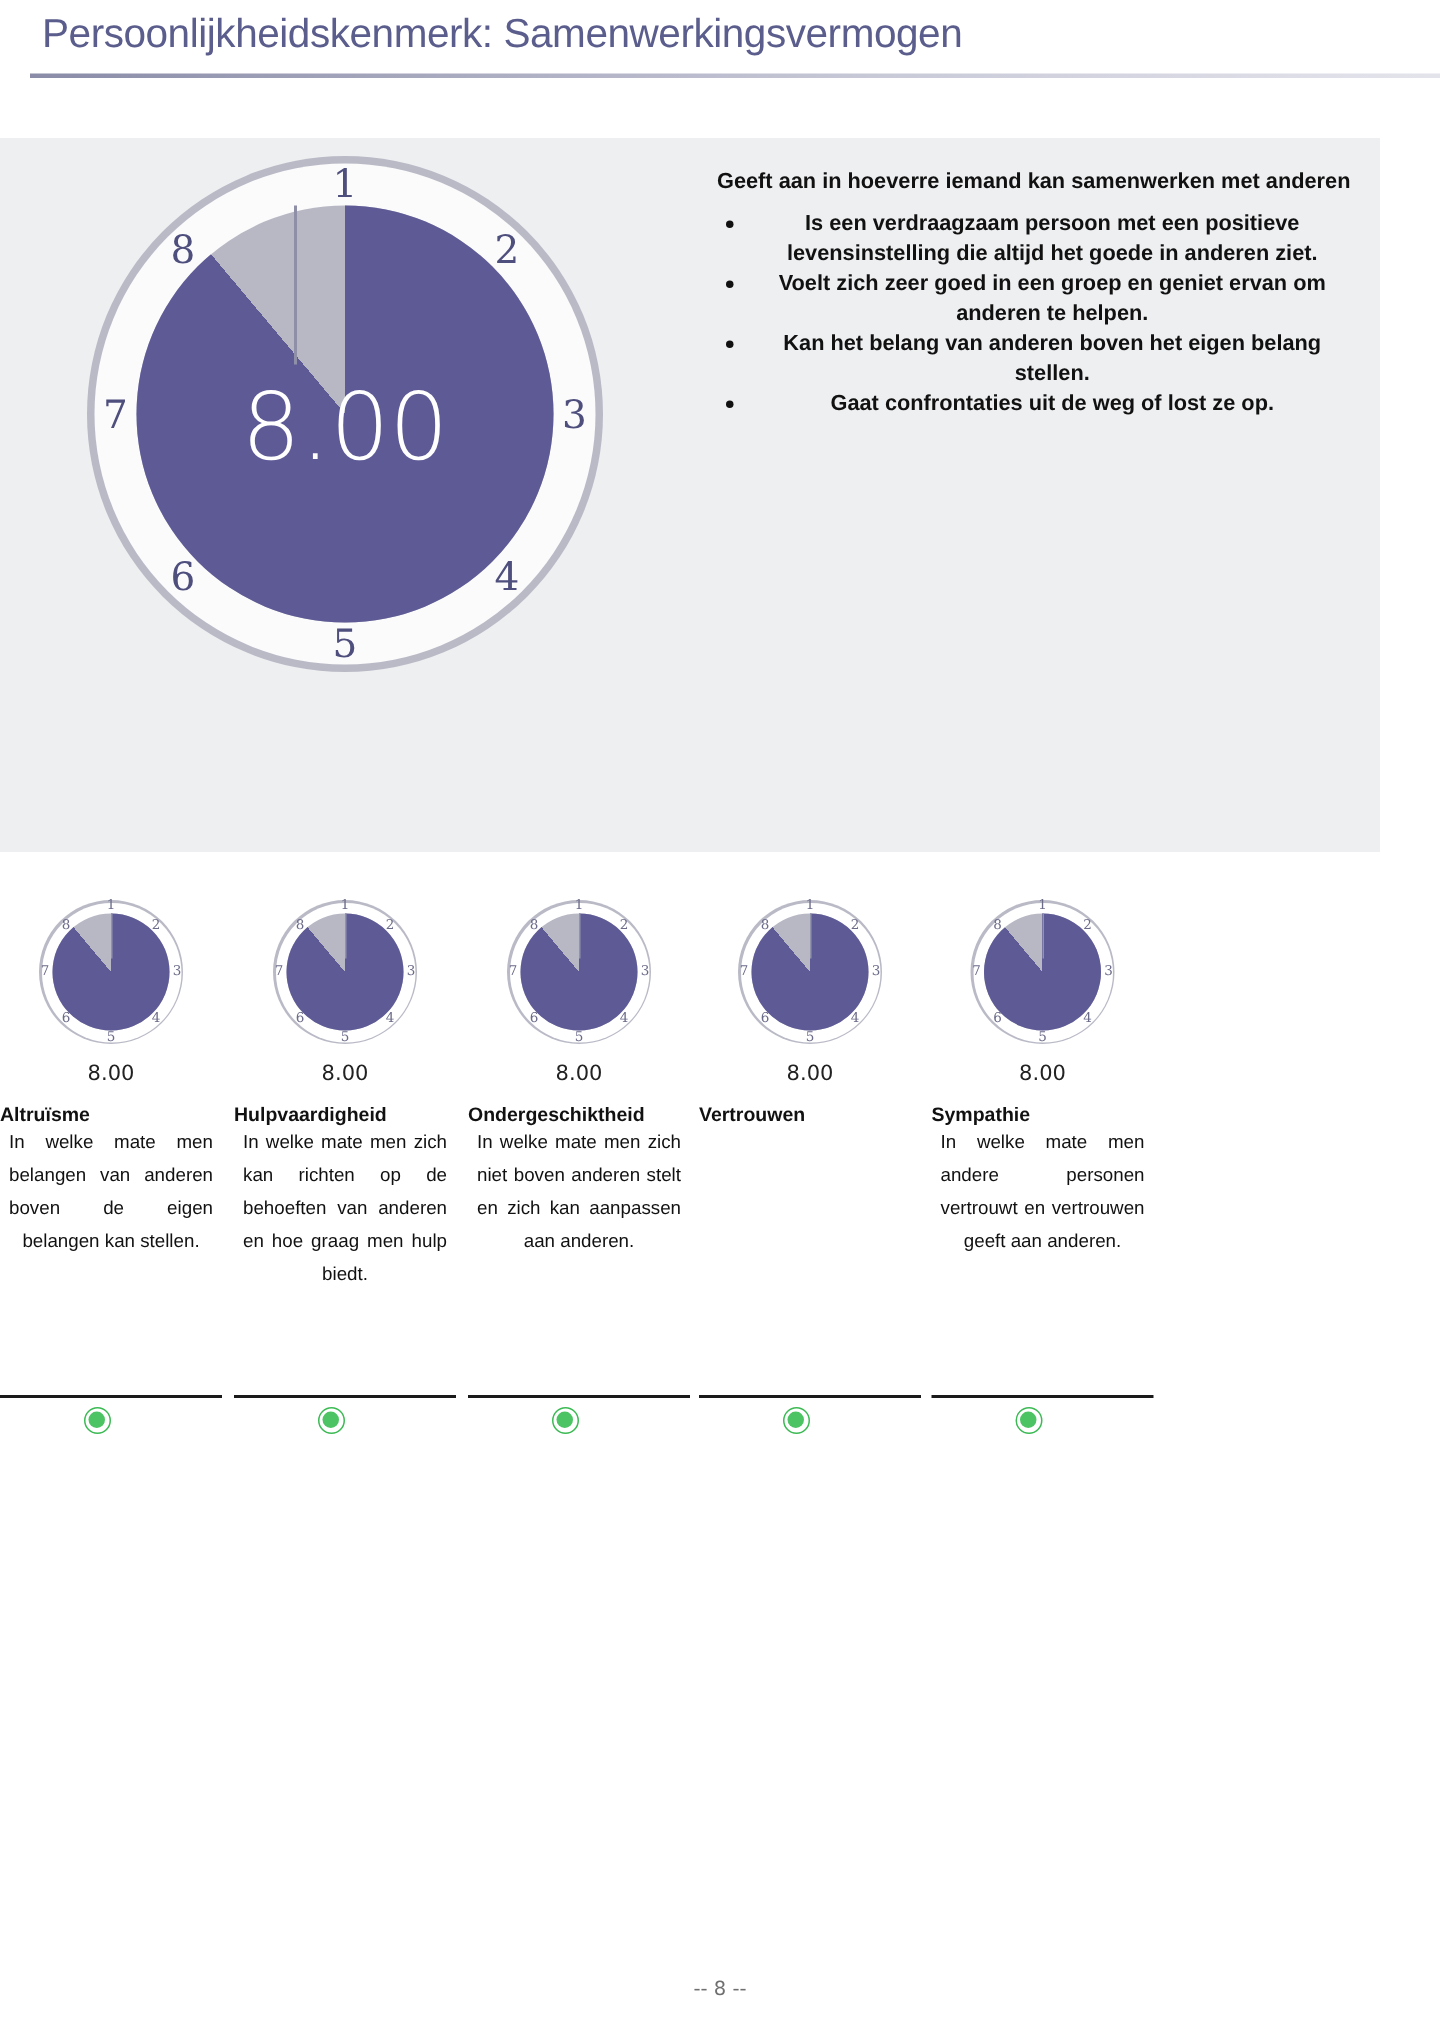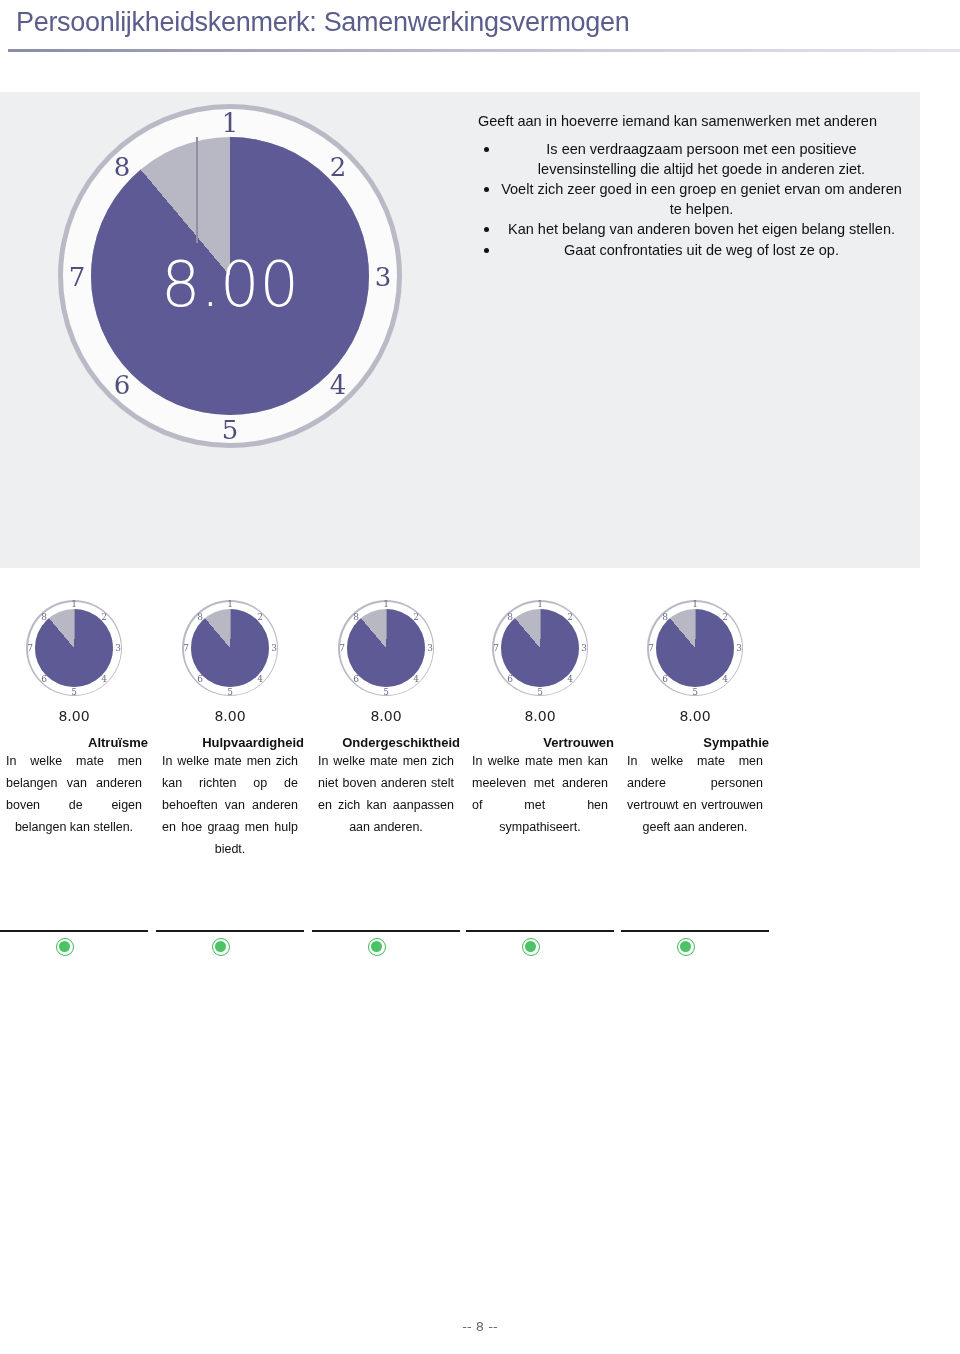--- a/index.html
+++ b/index.html
@@ -8,21 +8,21 @@
     width:960px;height:1354px;
     background:#ffffff;
     font-family:"Liberation Sans", sans-serif;
     color:#1a1a1a;
     position:relative;
     overflow:hidden;
   }
 
   
   .page-header{
-    position:absolute; left:4px; top:0; width:788px; height:70px;
+    position:absolute; left:16px; top:0; width:788px; height:70px;
   }
   .page-title{
     position:absolute; left:12px; top:7px;
     font-size:27px; font-weight:400; letter-spacing:-0.3px;
     color:#5b5e8c; white-space:nowrap;
   }
   .header-rule{
     position:absolute; left:4px; top:49px; width:952px; height:3px;
     background:linear-gradient(to right,#8a8ca8,#c9cad8 60%,#e4e5ec);
   }
@@ -70,21 +70,21 @@
     font-family:"DejaVu Sans", sans-serif;
   }
   .main-clock .tick{
     position:absolute; width:30px; text-align:center;
     font-size:26px; color:#4f4f7e; font-weight:300;
     font-family:"DejaVu Serif", serif;
   }
 
   
   .hero-desc{
-    position:absolute; left:478px; top:20px; width:425px;
+    position:absolute; left:478px; top:20px; width:425px;font-weight:bold;
   }
   .hero-desc .lead{
     font-size:14.5px; color:#111; line-height:19px; margin:0 0 9px 0;
   }
   .hero-desc ul{ margin:0; padding:0; list-style:none;text-align:center; }
   .hero-desc li{
     position:relative;
     font-size:14.5px; color:#111; line-height:19.5px;
     padding-left:22px; margin-bottom:1px;
   }
@@ -127,21 +127,21 @@
   .mini-clock .m-tick{
     position:absolute; width:14px; text-align:center;
     font-size:9px; color:#6b6b8a; font-weight:400;
     font-family:"DejaVu Serif", serif;
   }
   .facet .facet-value{
     margin-top:12px; text-align:center;
     font-size:14px; color:#222; font-family:"DejaVu Sans", sans-serif;
   }
   .facet .facet-name{
-    margin-top:11px; text-align:right;
+    margin-top:11px; text-align:left;
     font-size:13px; font-weight:bold; color:#111;
   }
   .facet .facet-desc{
     margin-top:0;
     font-size:12.5px; color:#111; line-height:22px;
     text-align:justify; text-align-last:center;
     padding:0 6px;
   }
   .facet .facet-rule{
     position:absolute; left:0; width:148px; height:2px; background:#1a1a1a;
@@ -302,21 +302,20 @@
       <div class="m-tick" style="left:71px; top:12px;">2</div>
       <div class="m-tick" style="left:85px; top:43px;">3</div>
       <div class="m-tick" style="left:71px; top:74px;">4</div>
       <div class="m-tick" style="left:41px; top:87px;">5</div>
       <div class="m-tick" style="left:11px; top:74px;">6</div>
       <div class="m-tick" style="left:-3px; top:43px;">7</div>
       <div class="m-tick" style="left:11px; top:12px;">8</div>
     </div>
     <div class="facet-value">8.00</div>
     <div class="facet-name">Vertrouwen</div>
-    <div class="facet-desc">In welke mate men kan meeleven met anderen of met hen sympathiseert.</div>
     <div class="facet-rule" style="top:330px;"></div>
     <div class="status-dot" style="left:56px; top:338px;">
       <div class="inner"></div>
     </div>
   </div>
 
   <div class="facet" style="left:621px;">
     <div class="mini-clock">
       <div class="m-ring"></div>
       <div class="m-ring-inner"></div>

